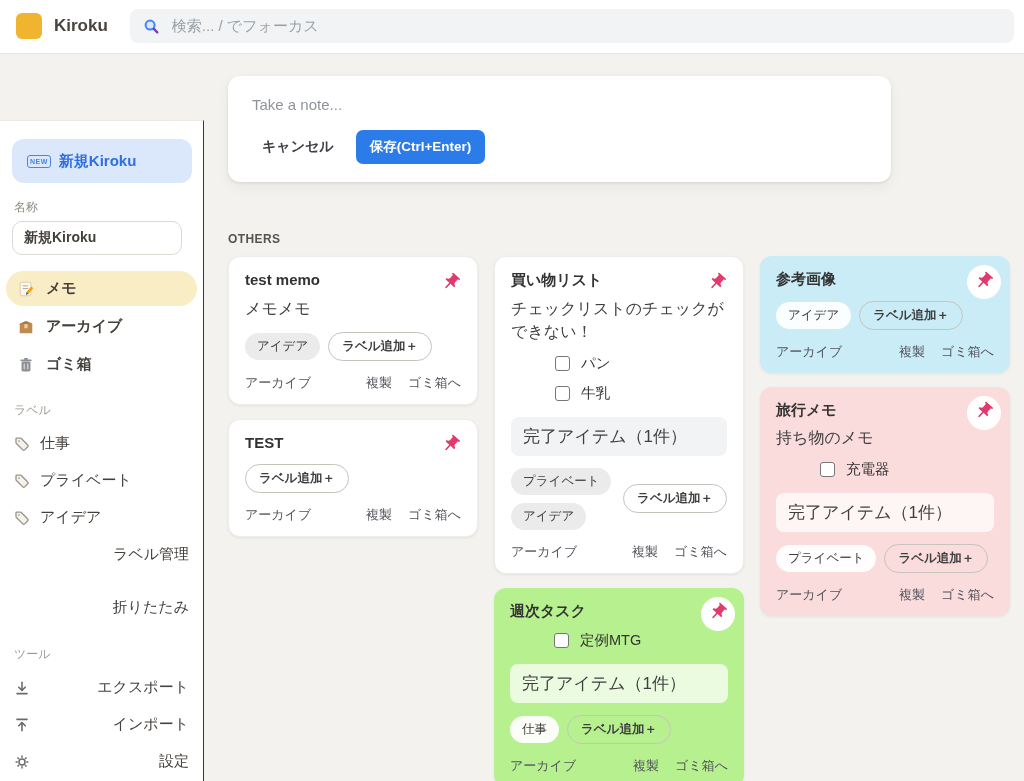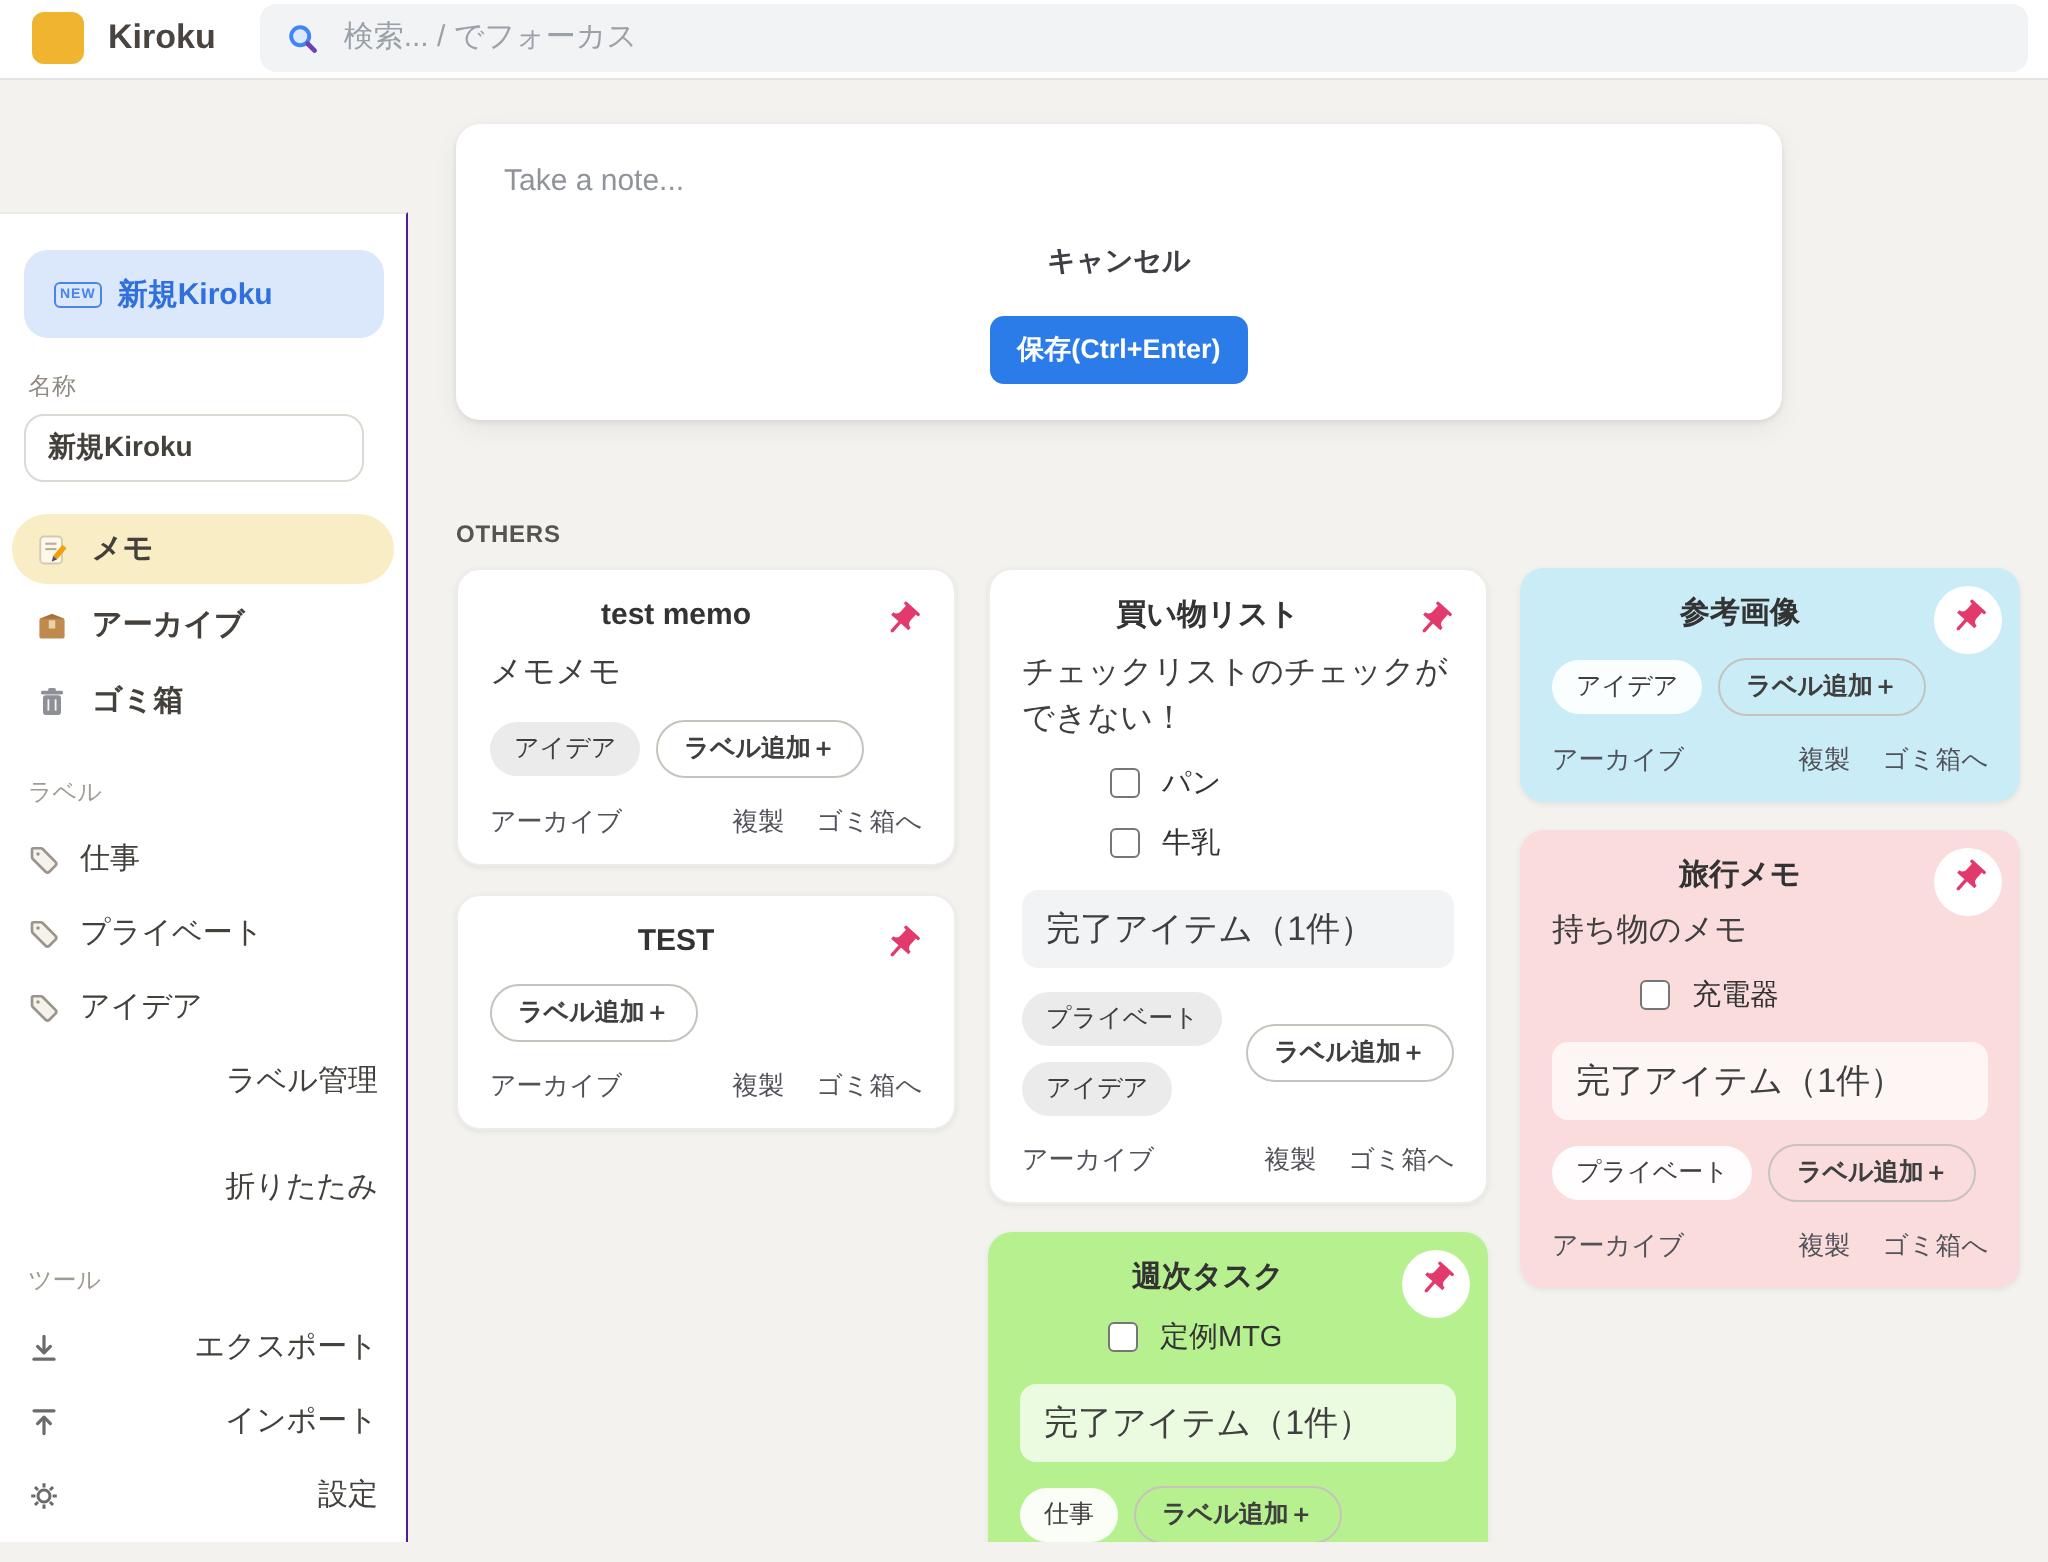--- a/index.html
+++ b/index.html
@@ -4,21 +4,21 @@
 <style>
   * { box-sizing: border-box; }
   html,body { margin:0; padding:0; }
   body {
     width:1024px; height:781px; overflow:hidden;
     background:#f4f2ee;
     font-family:"Liberation Sans","DejaVu Sans",sans-serif;
     color:#3f3f46;
   }
   
-  .topbar { height:40px; background:#ffffff; border-bottom:1px solid #e7e4df;
+  .topbar { height:54px; background:#ffffff; border-bottom:1px solid #e7e4df;
     display:flex; align-items:center; padding:0 10px 2px 16px; gap:12px; }
   .logo { width:26px; height:26px; border-radius:6px; background:#f0b42f; flex:none; }
   .app-name { font-weight:bold; font-size:17px; color:#4a4440; }
   .searchbox { flex:1; height:34px; background:#f1f3f4; border-radius:8px;
     display:flex; align-items:center; gap:10px; padding:0 12px; margin-left:10px; }
   .searchbox svg { width:18px; height:18px; display:block; flex:none; }
   .searchbox input { border:none; background:transparent; outline:none;
     font-size:15px; color:#3f3f46; width:100%; font-family:inherit; }
   .searchbox input::placeholder { color:#9aa1a8; }
 
@@ -45,35 +45,35 @@
     font-size:15px; color:#44403c; cursor:pointer; }
   .side-row .right-label { margin-left:auto; }
   .side-row.collapse-row { margin-top:16px; }
 
   
   .main { flex:1; padding:22px 0 0 24px; overflow:hidden; }
   .composer { width:663px; background:#ffffff; border-radius:12px;
     box-shadow:0 1px 3px rgba(0,0,0,.09), 0 5px 14px rgba(0,0,0,.05);
     padding:20px 24px 18px; }
   .composer-placeholder { font-size:15px; color:#8f949b; cursor:text; }
-  .composer-actions { margin-top:17px; display:flex; align-items:center; gap:12px;flex-direction:column; }
+  .composer-actions { margin-top:17px; display:flex; gap:12px; }
   .cancel-btn { font-size:14px; color:#3f3f46; padding:6px 10px; background:none;
     border:none; font-weight:600; cursor:pointer; font-family:inherit; }
   .save-btn { background:#2b7ce9; color:#fff; font-size:13.5px; font-weight:bold;
     border:none; border-radius:7px; padding:8px 14px; cursor:pointer; font-family:inherit; }
 
   .others { margin-top:50px; font-size:12px; font-weight:bold; color:#57534e; letter-spacing:.4px; }
   .board { display:flex; gap:16px; margin-top:10px; align-items:flex-start; }
   .bcol { width:250px; flex:none; display:flex; flex-direction:column; gap:14px; }
 
   
   .card { position:relative; border-radius:12px; padding:13px 16px 12px;
     background:#fff; box-shadow:0 1px 3px rgba(0,0,0,.07); }
   .card.white { border:1px solid #ededea; }
-  .card-title { font-size:15px; font-weight:bold; color:#333; padding-right:30px; line-height:1.3;text-align:center; }
+  .card-title { font-size:15px; font-weight:bold; color:#333; padding-right:30px; line-height:1.3; }
   .pin-btn { position:absolute; top:9px; right:9px; width:34px; height:34px; border-radius:50%;
     border:none; background:transparent; display:flex; align-items:center; justify-content:center;
     cursor:pointer; padding:0; }
   .card.colored .pin-btn { background:#fff; }
   .pin-btn svg { width:20px; height:20px; transform:rotate(42deg); fill:#e23a6c; }
   .card-body { margin-top:7px; font-size:16px; color:#3f3f3f; line-height:1.45; }
   .check-item { display:flex; align-items:center; gap:11px; margin-top:11px;padding-left:44px; }
   .checkbox { width:15px; height:15px; border:1.5px solid #767676; border-radius:3px;
     background:#fff; flex:none; cursor:pointer; }
   .check-label { font-size:14.5px; color:#333; }

